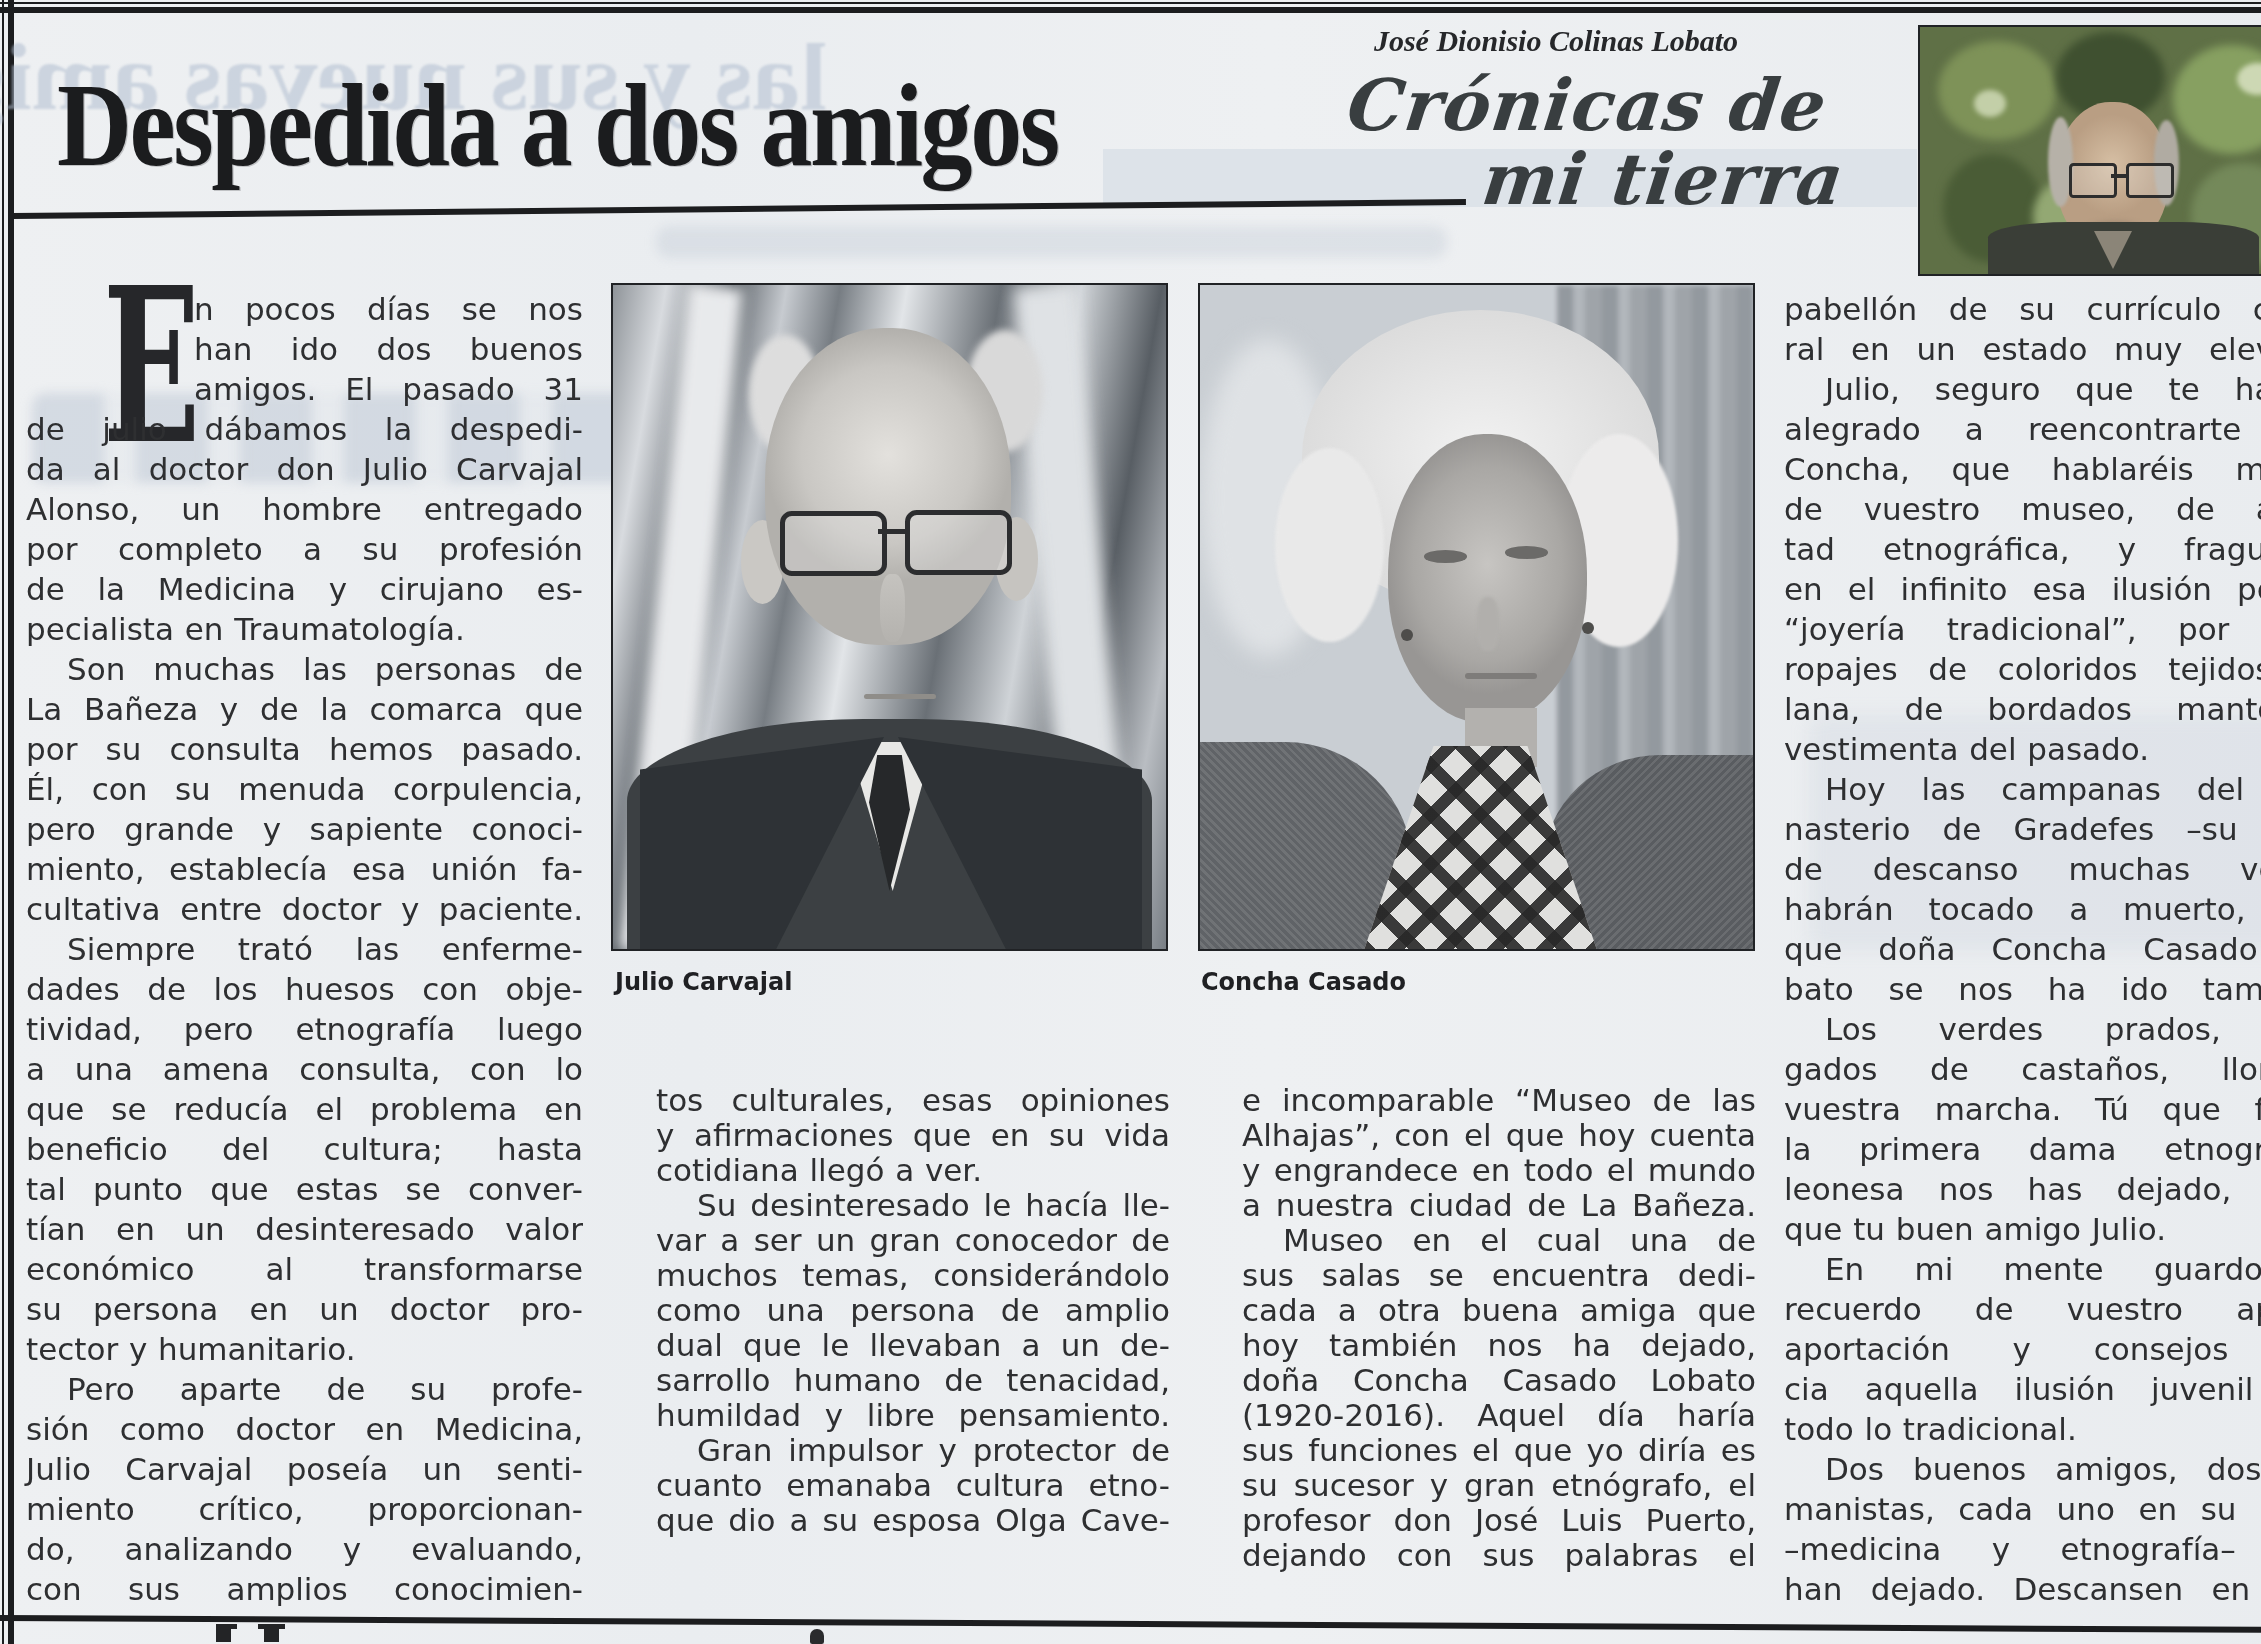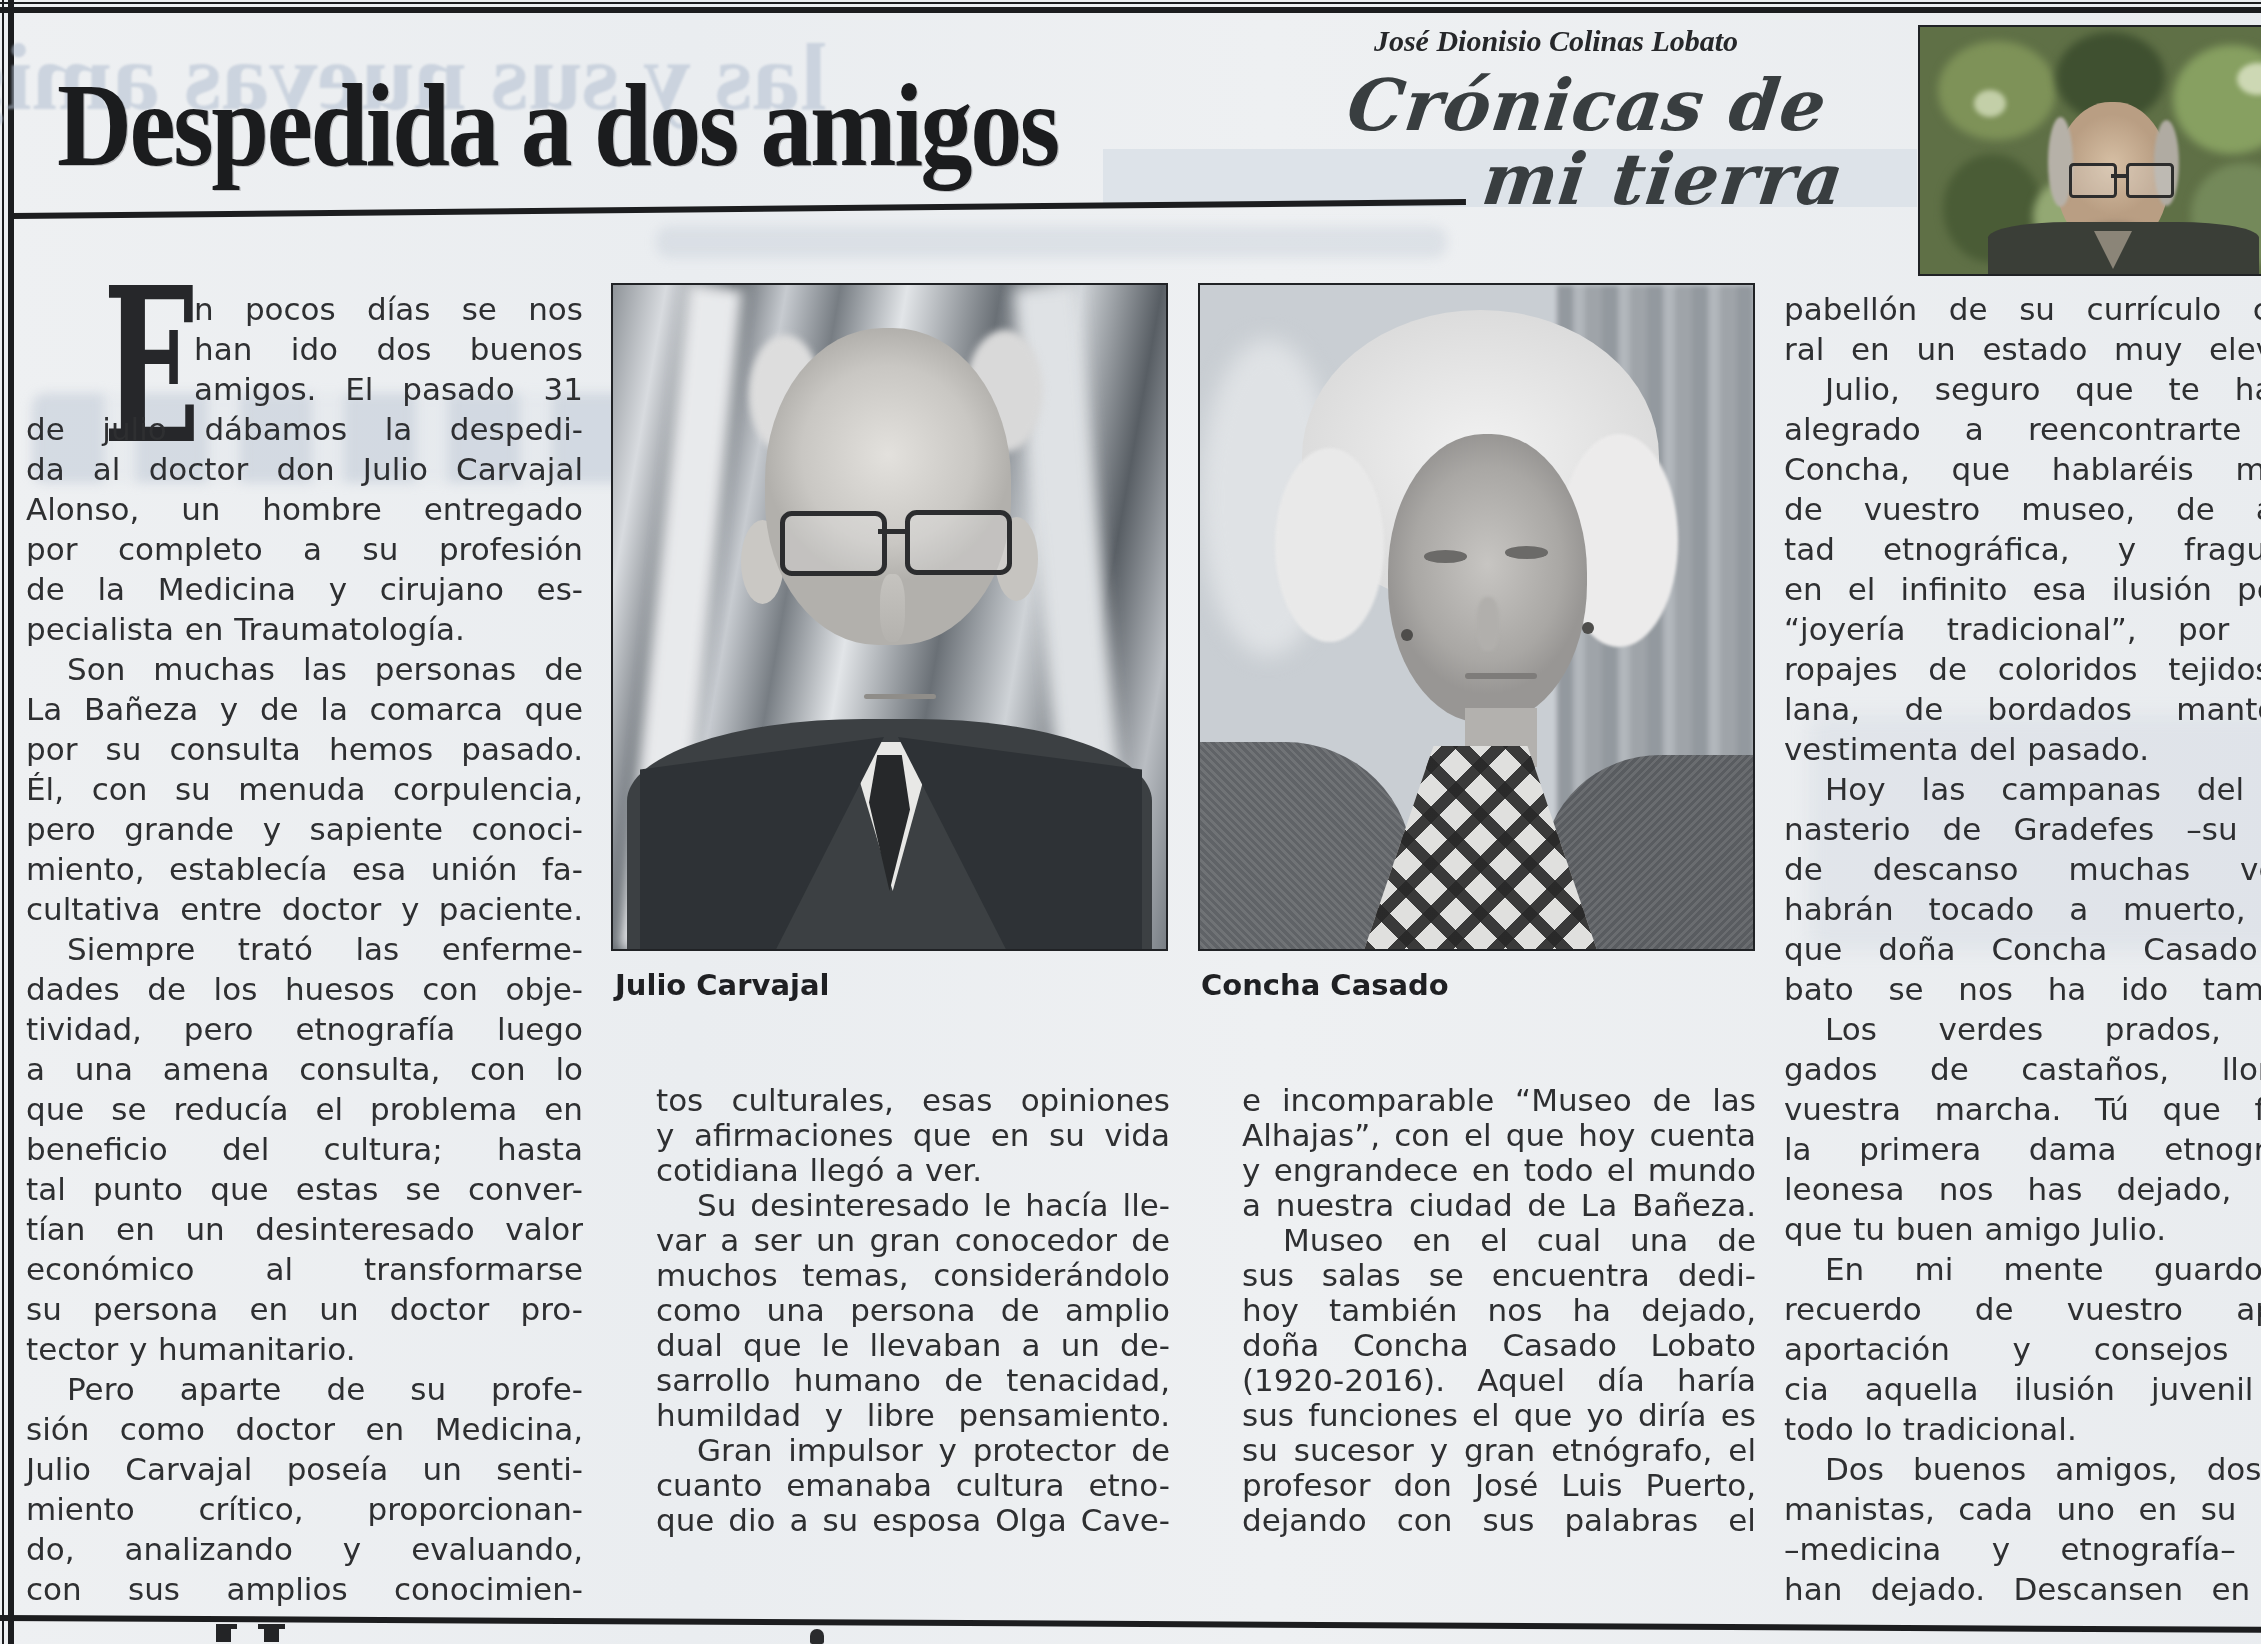--- a/index.html
+++ b/index.html
@@ -21,21 +21,21 @@
   #cronicas1{left:1348px;top:63px;font-size:71px;}
   #cronicas2{left:1483px;top:137px;font-size:71px;}
   #hdr-band{left:1103px;top:149px;width:814px;height:58px;background:#dde3e9;}
   
   #ghost-title{left:149px;top:27px;width:678px;font-family:"Liberation Serif",serif;font-weight:700;
            font-size:96px;line-height:1.05;color:rgba(177,190,208,.55);transform:scaleX(-1);
            transform-origin:center;white-space:nowrap;filter:blur(0.9px);}
   .smudge{filter:blur(5.4px);border-radius:13.6px;}
   
   .photo{box-sizing:border-box;border:2.7px solid #202225;overflow:hidden;background:#9aa0a5;}
-  .caption{font-weight:700;font-size:29px;color:#1f2023;white-space:nowrap;}
+  .caption{font-weight:700;font-size:24px;color:#1f2023;white-space:nowrap;}
   
   .col{width:557px;font-size:31px;color:#2e2f31;word-spacing:0.9px;}
   .col.wide-lead{line-height:40px;}
   .col.tight{line-height:35px;}
   .line{text-align:justify;text-align-last:justify;height:40px;overflow:visible;}
   .tight .line{height:35px;margin-left:43px;}
   .line.last-left{text-align-last:left;}
   .line.ind{text-indent:41px;}
   .line.dc{margin-left:168px;}
   #dropcap{left:103px;top:281px;font-family:"DejaVu Serif",serif;font-weight:700;font-size:213px;
@@ -181,20 +181,21 @@
       <div class="line">cuanto emanaba cultura etno-</div>
       <div class="line">que dio a su esposa Olga Cave-</div>
     </div>
   <div class="abs col tight" style="left:1199px;top:1083px;">
       <div class="line">e incomparable “Museo de las</div>
       <div class="line">Alhajas”, con el que hoy cuenta</div>
       <div class="line">y engrandece en todo el mundo</div>
       <div class="line">a nuestra ciudad de La Bañeza.</div>
       <div class="line ind">Museo en el cual una de</div>
       <div class="line">sus salas se encuentra dedi-</div>
+      <div class="line">cada a otra buena amiga que</div>
       <div class="line">hoy también nos ha dejado,</div>
       <div class="line">doña Concha Casado Lobato</div>
       <div class="line">(1920-2016). Aquel día haría</div>
       <div class="line">sus funciones el que yo diría es</div>
       <div class="line">su sucesor y gran etnógrafo, el</div>
       <div class="line">profesor don José Luis Puerto,</div>
       <div class="line">dejando con sus palabras el</div>
     </div>
   <div class="abs col wide-lead" style="left:1784px;top:289px;">
       <div class="line">pabellón de su currículo cultu-</div>

